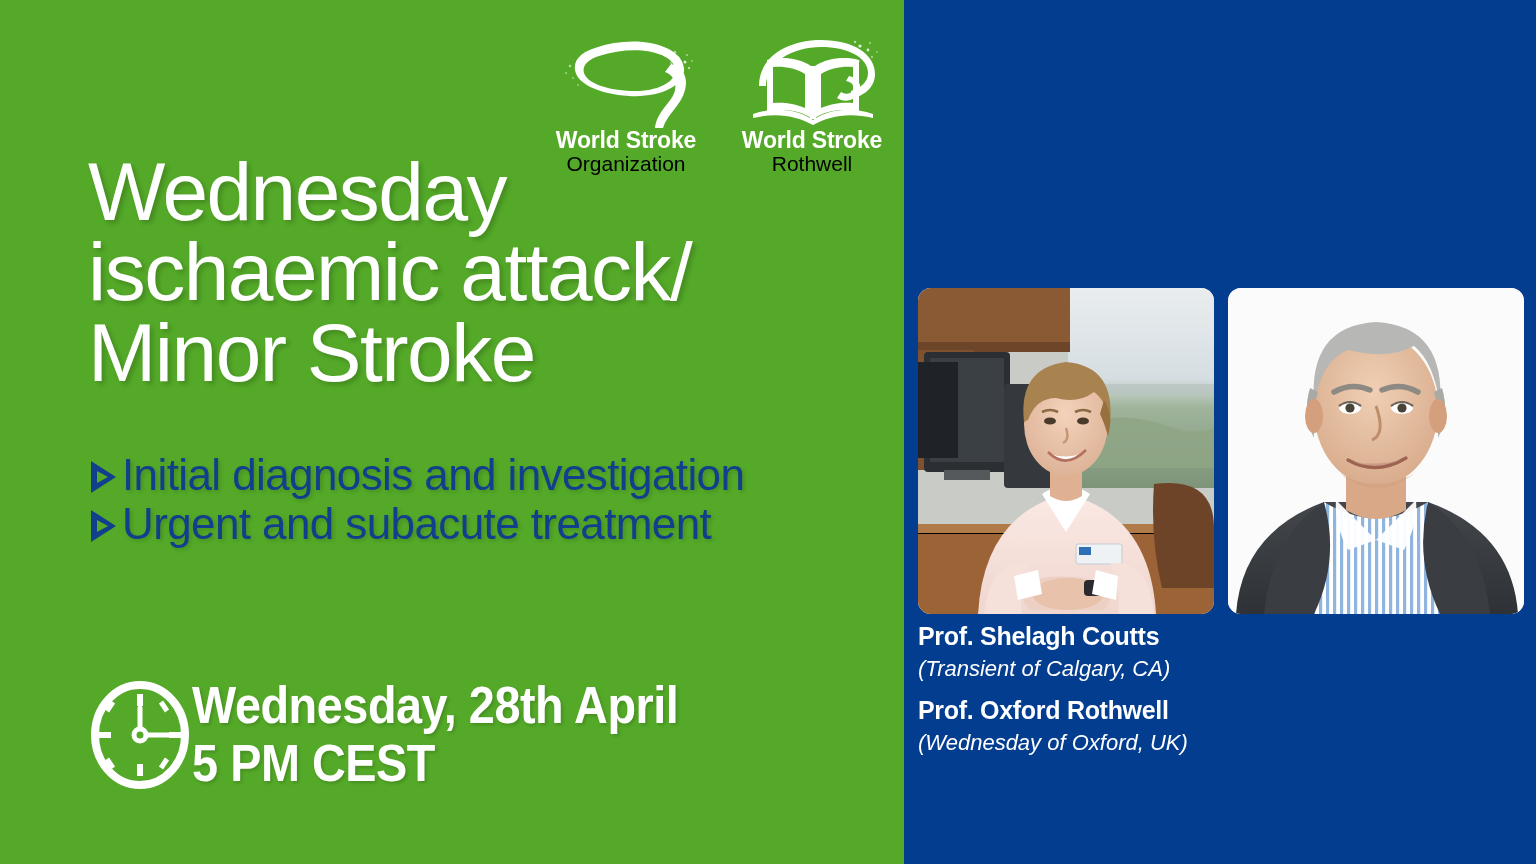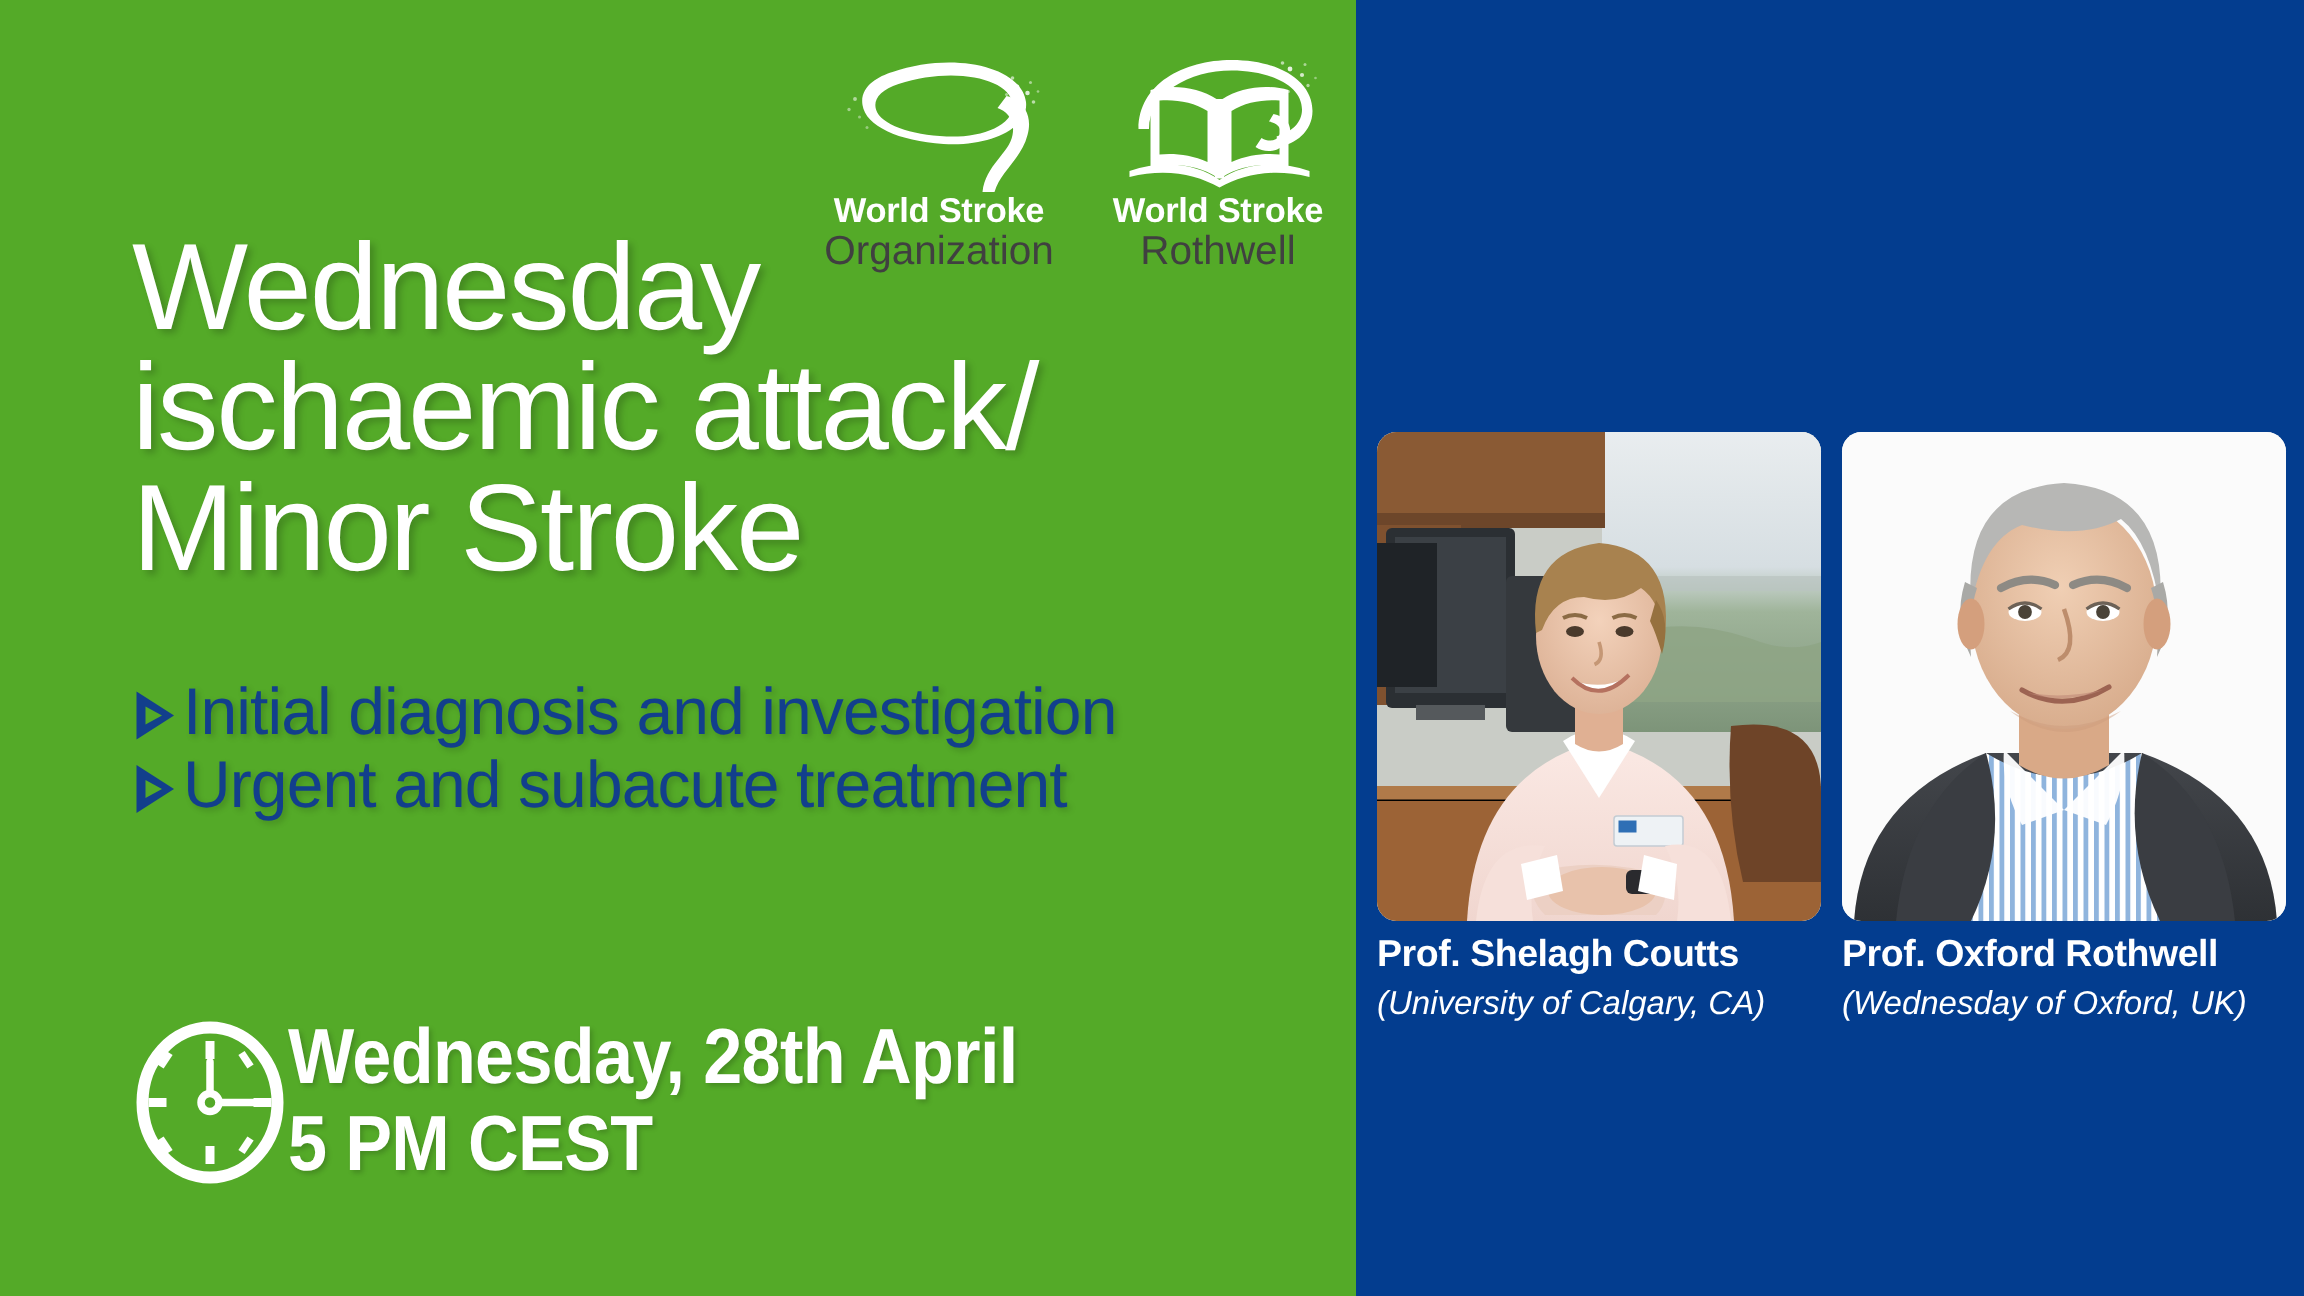--- a/index.html
+++ b/index.html
@@ -25,21 +25,21 @@
     position:absolute;left:546px;top:36px;
     display:flex;align-items:flex-start;gap:26px;
   }
   .logo{display:flex;flex-direction:column;align-items:center;width:160px;}
   .logo-mark{height:96px;display:block;}
   .logo-l1{
     color:#ffffff;font-weight:bold;font-size:23px;letter-spacing:-.2px;
     line-height:1.05;margin-top:-4px;white-space:nowrap;
   }
   .logo-l2{
-    color:#404040;font-size:27px;line-height:1.12;white-space:nowrap;
+    color:#000000;font-size:21px;line-height:1.12;white-space:nowrap;
   }
 
   
   .title{
     position:absolute;left:88px;top:152px;width:790px;
     color:#ffffff;font-size:82px;line-height:0.98;font-weight:normal;
     letter-spacing:-1.5px;
     text-shadow:3px 3px 5px rgba(0,0,0,.20);
   }
 
@@ -73,21 +73,21 @@
     display:flex;gap:14px;
   }
   .photo{
     width:296px;height:326px;border-radius:13px;overflow:hidden;
     position:relative;background:#ddd;
   }
   .ph-svg{display:block;width:100%;height:100%;}
 
   .speakers{
     position:absolute;left:918px;top:622px;
-    display:flex;gap:14px;
+    display:flex;gap:14px;flex-direction:column;
   }
   .spk{width:296px;}
   .spk-name{
     color:#ffffff;font-weight:bold;font-size:25px;line-height:1.15;
     letter-spacing:-.3px;white-space:nowrap;
   }
   .spk-aff{
     color:#ffffff;font-style:italic;font-size:22px;line-height:1.2;
     margin-top:5px;white-space:nowrap;
   }
@@ -347,21 +347,21 @@
 
         <path d="M112 186 Q148 206 186 186 Q148 214 112 186 Z" fill="#cb9c7c" opacity=".45"></path>
       </svg>
     </div>
 
   </div>
 
   <div class="speakers">
     <div class="spk">
       <div class="spk-name">Prof. Shelagh Coutts</div>
-      <div class="spk-aff">(University of Calgary, CA)</div>
+      <div class="spk-aff">(Transient of Calgary, CA)</div>
     </div>
     <div class="spk">
       <div class="spk-name">Prof. Oxford Rothwell</div>
       <div class="spk-aff">(Wednesday of Oxford, UK)</div>
     </div>
   </div>
 
 </div>
 
 </body></html>

